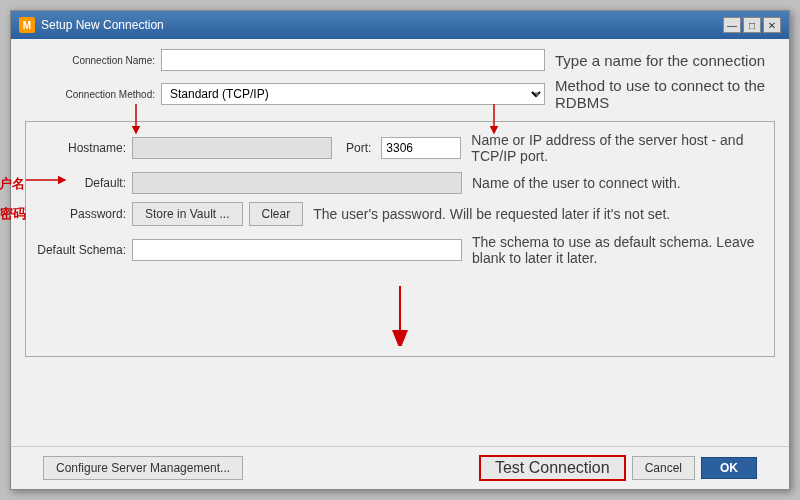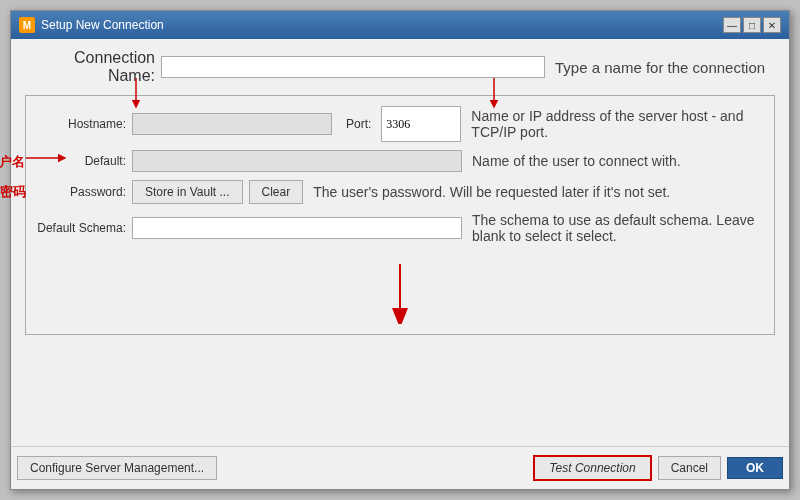--- a/index.html
+++ b/index.html
@@ -84,21 +84,21 @@
 
     .form-row {
       display: flex;
       align-items: center;
       gap: 6px;
     }
 
     .form-label {
       width: 130px;
       text-align: right;
-      font-size: 16px;
+      font-size: 10px;
       color: #333;
       flex-shrink: 0;
     }
 
     .form-input {
       flex: 1;
       height: 22px;
       border: 1px solid #aaa;
       background: white;
       padding: 2px 4px;
@@ -190,26 +190,25 @@
       width: 200px;
       height: 22px;
       border: 1px solid #aaa;
       background: #e8e8e8;
       padding: 2px 4px;
       font-size: 12px;
     }
 
     .port-input {
       width: 80px;
-      height: 36px;
+      height: 22px;
       border: 1px solid #aaa;
       background: white;
       padding: 9px 4px;
       font-size: 12px;
-      font-family: Liberation Serif, serif;
     }
 
     .port-label {
       font-size: 12px;
       color: #333;
     }
 
     .tab-hint {
       font-size: 14px;
       color: #444;
@@ -224,21 +223,21 @@
       border: 1px solid #aaa;
       cursor: pointer;
       font-size: 12px;
       color: #333;
     }
 
     .footer {
       display: flex;
       justify-content: space-between;
       align-items: center;
-      padding: 8px 6px;
+      padding: 8px 32px;
       border-top: 1px solid #ccc;
       background: #f0f0f0;
       flex-shrink: 0;
     }
 
     .footer-right {
       display: flex;
       gap: 6px;
       align-items: center;
     }
@@ -253,23 +252,22 @@
       color: #ffffff;
       font-weight: bold;
     }
 
     .btn-test {
       height: 26px;
       padding: 0 14px;
       background: #e8e8e8;
       border: 2px solid #cc0000;
       cursor: pointer;
-      font-size: 12px;
-      color: #333;
-      font-style: italic;
+      font-size: 16px;
+      color: #333;
     }
 
     .relative-wrapper {
       position: relative;
       justify-content: center;
     }
 
     .scheme-input {
       width: 200px;
       height: 22px;
@@ -295,20 +293,29 @@
   </div>
 
   <div class="content">
 
     <div class="form-row">
       <span class="form-label">Connection Name:</span>
       <input class="form-input" type="text" style="flex: 1 1 0%;">
       <span class="hint-text">Type a name for the connection</span>
     </div>
 
+    <div class="form-row">
+      <span class="form-label">Connection Method:</span>
+      <div class="select-wrapper">
+        <select>
+          <option>Standard (TCP/IP)</option>
+        </select>
+      </div>
+      <span class="hint-text">Method to use to connect to the RDBMS</span>
+    </div>
 
     <div class="tabs-area">
 
       <div class="tab-content">
 
         <div class="tab-form-row relative-wrapper" style="position:relative; margin-bottom:8px;">
           <span class="tab-label">Hostname:</span>
           <input class="tab-input" type="text" style="background: rgb(224, 224, 224);" value="">
           <span class="port-label" style="margin-left:8px; margin-right:4px;">Port:</span>
           <input class="port-input" type="text" value="3306" style="">
@@ -353,21 +360,21 @@
           <span style="position:absolute; left:-36px; top:3px; color:#cc0000; font-size:13px; font-weight:bold;">密码</span>
           <span class="tab-label">Password:</span>
           <button class="btn">Store in Vault ...</button>
           <button class="btn">Clear</button>
           <span class="tab-hint">The user's password. Will be requested later if it's not set.</span>
         </div>
 
         <div class="tab-form-row" style="">
           <span class="tab-label">Default Schema:</span>
           <input class="scheme-input" type="text" value="" style="width: 330px;">
-          <span class="tab-hint">The schema to use as default schema. Leave blank to select it select.</span>
+          <span class="tab-hint">The schema to use as default schema. Leave blank to later it later.</span>
         </div>
 
         <div style="display:flex; justify-content:center; margin-top:20px;">
           <svg width="30" height="60">
             <defs>
               <marker id="arrowhead4" markerWidth="10" markerHeight="8" refX="5" refY="4" orient="auto">
                 <polygon points="0 0, 10 4, 0 8" fill="#cc0000"></polygon>
               </marker>
             </defs>
             <line x1="15" y1="0" x2="15" y2="54" stroke="#cc0000" stroke-width="2" marker-end="url(#arrowhead4)"></line>

